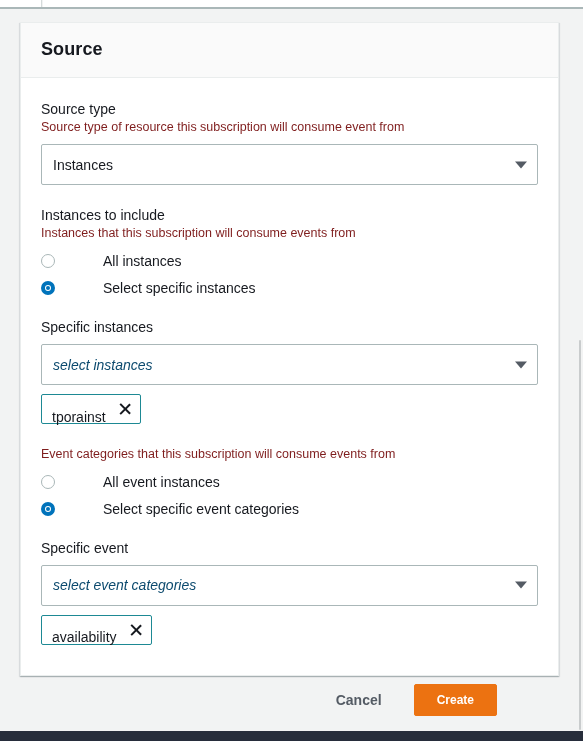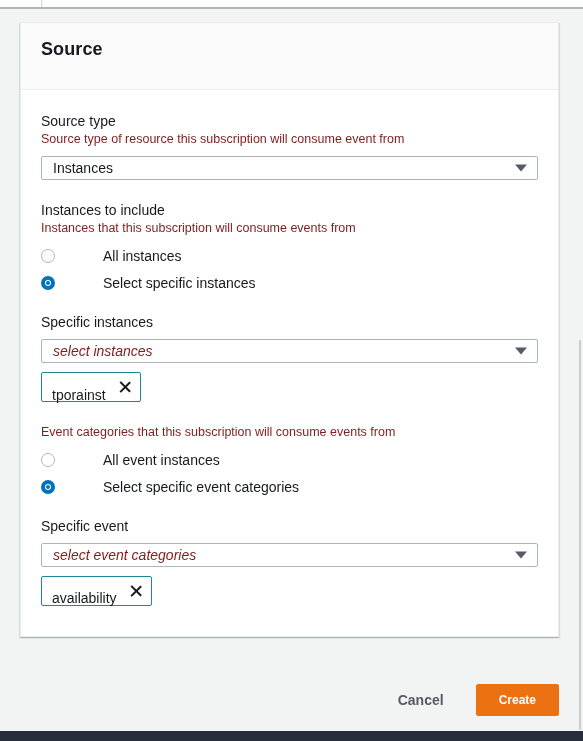--- a/index.html
+++ b/index.html
@@ -57,21 +57,21 @@
     left: 20px;
     width: 539px;
     background: #ffffff;
     border: 1px solid #eaeded;
     box-shadow: 0 1px 1px 0 rgba(0,28,36,0.18), 1px 1px 1px 0 rgba(0,28,36,0.08), -1px 1px 1px 0 rgba(0,28,36,0.08);
     box-sizing: border-box;
   }
   .card-header {
     background: #fafafa;
     border-bottom: 1px solid #eaeded;
-    padding: 16px 20px 29px 20px;
+    padding: 16px 20px 17px 20px;
   }
   .card-header h2 {
     margin: 0;
     font-size: 18px;
     font-weight: bold;
     color: #16191f;
     letter-spacing: 0.1px;
   }
   .card-body {
     padding: 22px 20px 30px 20px;
@@ -92,38 +92,38 @@
     font-size: 12.5px;
     color: #7f1d1d;
     line-height: 17px;
     margin-bottom: 8px;
   }
   .field-label.solo { margin-bottom: 8px; }
 
   
   .select-box {
     position: relative;
-    height: 24px;
+    height: 41px;
     border: 1px solid #aab7b8;
     border-radius: 2px;
     background: #ffffff;
     box-sizing: border-box;
     display: flex;
     align-items: center;
     padding: 0 30px 0 11px;
     cursor: pointer;
   }
   .select-value {
     font-size: 14px;
     color: #16191f;
     white-space: nowrap;
     overflow: hidden;
   }
   .select-value.placeholder {
-    color: #7f1d1d;
+    color: #0c4a6e;
     font-style: italic;
   }
   .select-arrow {
     position: absolute;
     right: 10px;
     top: 50%;
     transform: translateY(-50%);
     width: 0; height: 0;
     border-left: 6px solid transparent;
     border-right: 6px solid transparent;
@@ -205,21 +205,21 @@
     background: #16191f;
   }
   .token-dismiss::before { transform: translateX(-50%) rotate(45deg); }
   .token-dismiss::after  { transform: translateX(-50%) rotate(-45deg); }
 
   
   #form-actions {
     position: absolute;
     top: 684px;
     left: 0;
-    width: 559px;
+    width: 497px;
     display: flex;
     justify-content: flex-end;
     align-items: center;
   }
   .btn-link {
     font-size: 14px;
     font-weight: bold;
     color: #545b64;
     background: none;
     border: none;

